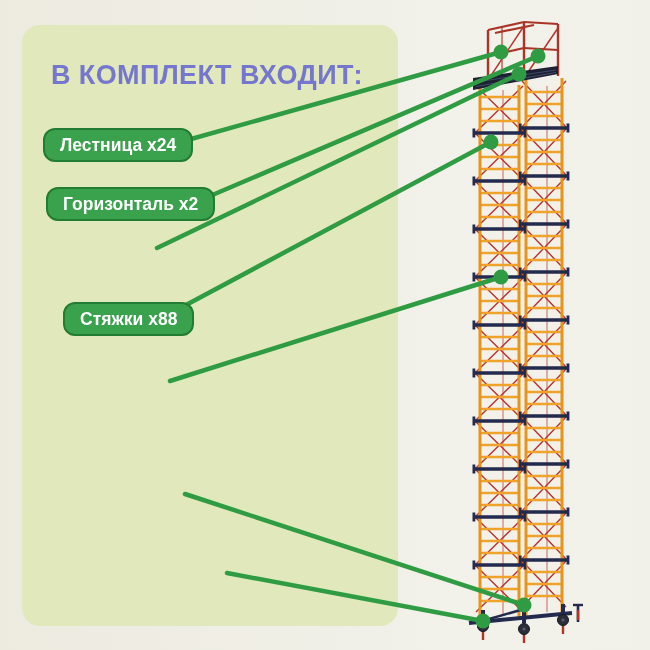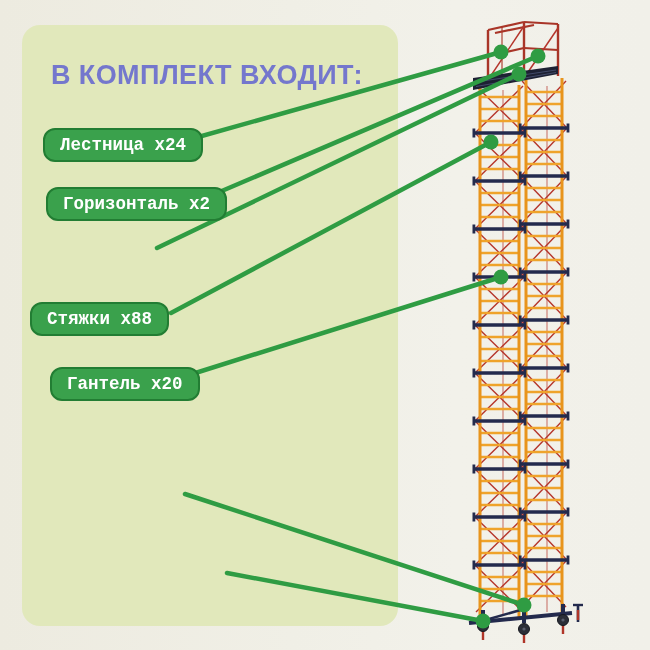--- a/index.html
+++ b/index.html
@@ -33,21 +33,20 @@
     line-height:30px;
     padding:0 15px;
     background:#3aa14c;
     border:2px solid #227d33;
     border-radius:12px;
     color:#ffffff;
     font-size:17.5px;
     font-weight:bold;
     white-space:nowrap;
     z-index:3;
-    font-family:Liberation Mono, monospace;
   }
   svg.scene{
     position:absolute;
     left:0;top:0;
     z-index:2;
   }
 </style>
 </head>
 <body>
 
@@ -280,16 +279,15 @@
         <circle cx="501" cy="277" r="7.5" fill="#2f9c43"></circle>
         <line x1="185" y1="494" x2="524" y2="605" stroke="#2f9c43" stroke-width="4.5" stroke-linecap="round"></line>
         <circle cx="524" cy="605" r="7.5" fill="#2f9c43"></circle>
         <line x1="227" y1="573" x2="483" y2="621" stroke="#2f9c43" stroke-width="4.5" stroke-linecap="round"></line>
         <circle cx="483" cy="621" r="7.5" fill="#2f9c43"></circle>
       </g>
   </svg>
 
   <div class="pill" style="left:43px;top:128px">Лестница x24</div>
   <div class="pill" style="left:46px;top:187px">Горизонталь x2</div>
-  <div class="pill" style="left:30px;top:302px">Стяжки x88</div>
-  <div class="pill" style="left:50px;top:367px">Гантель x20</div>
+  <div class="pill" style="left:63px;top:302px">Стяжки x88</div>
 
 </div>
 
 </body></html>

